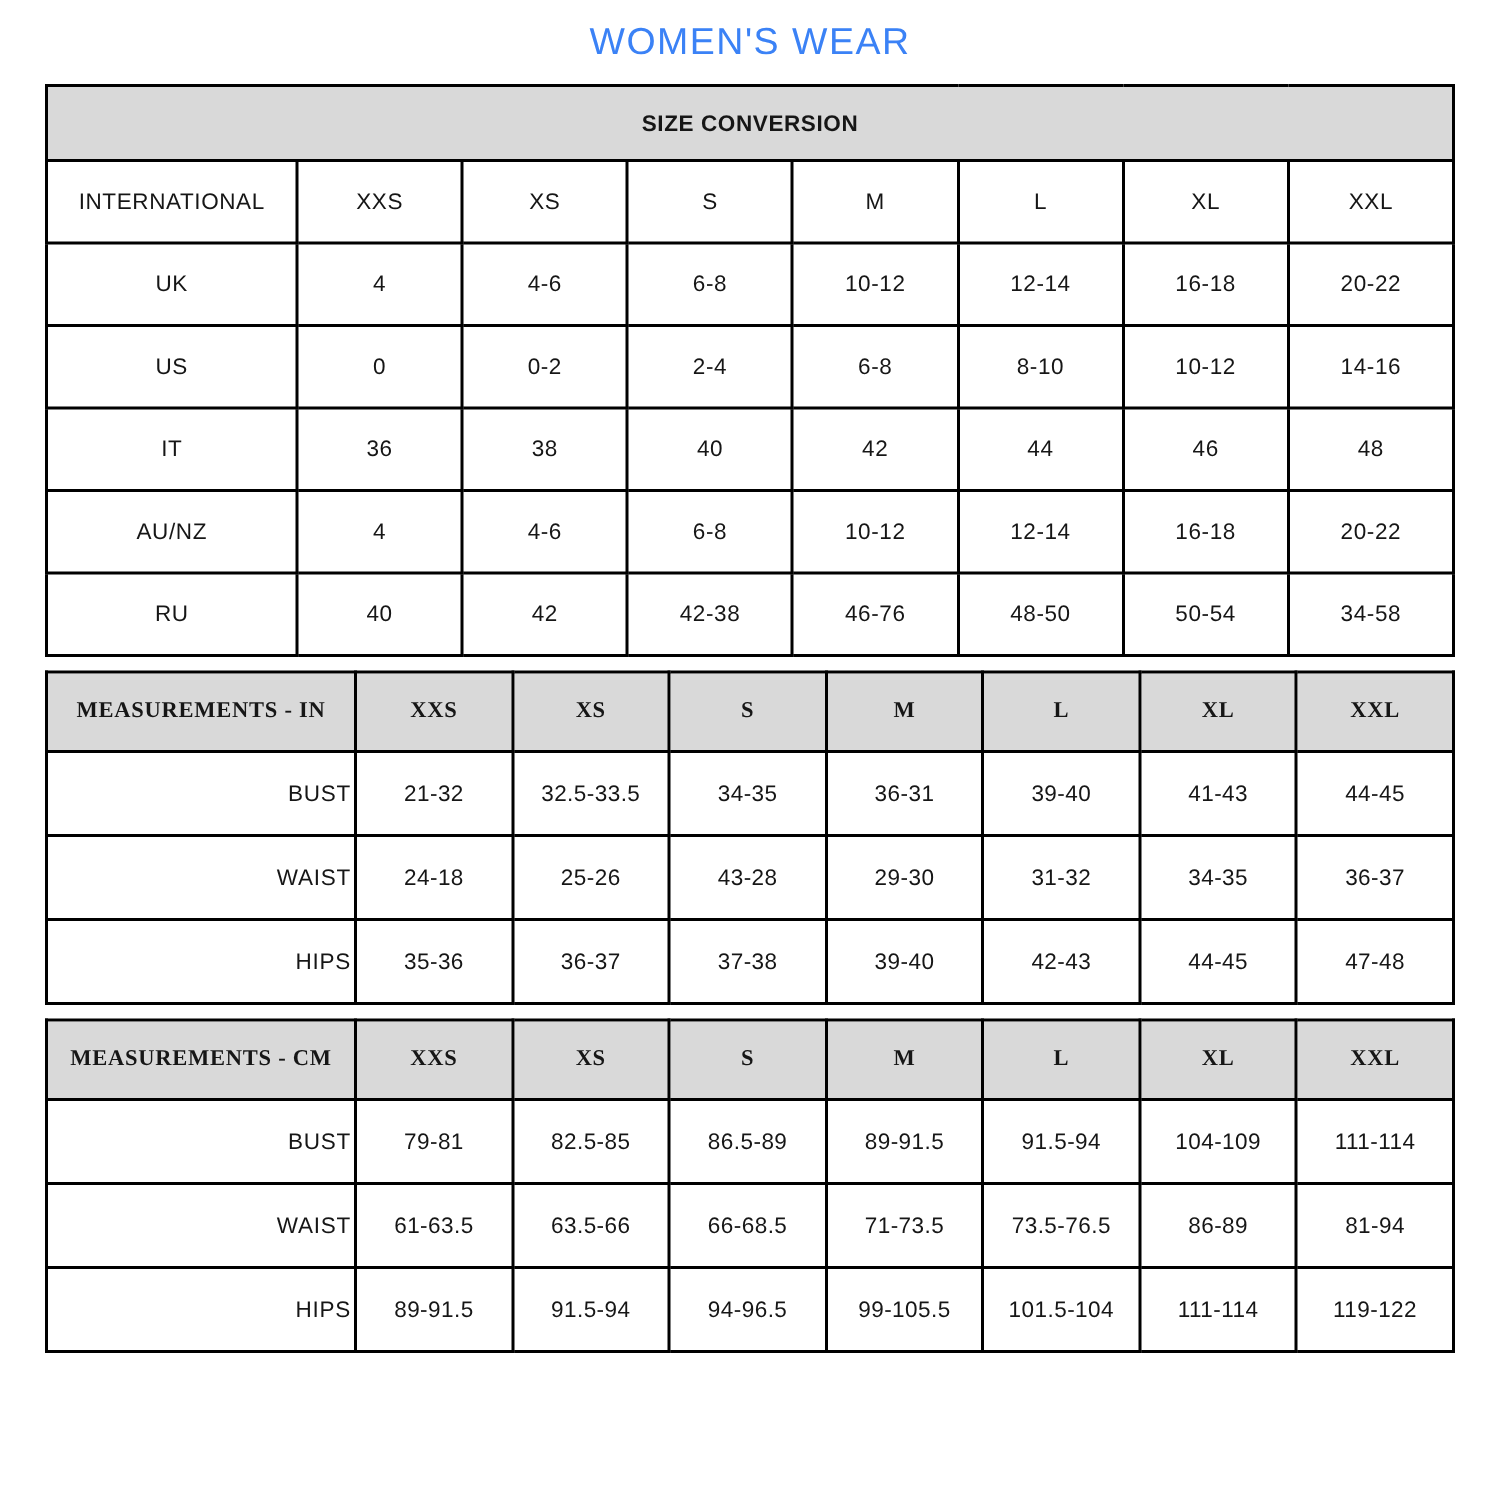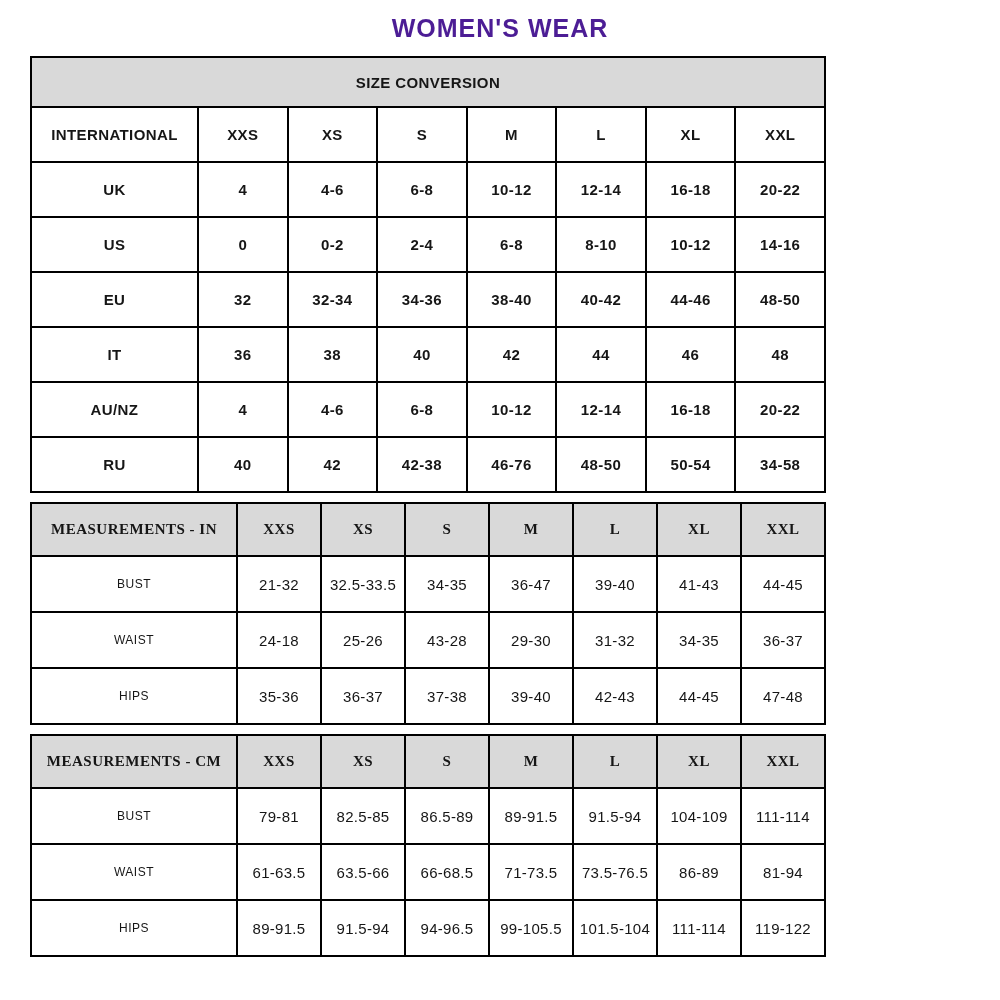--- a/index.html
+++ b/index.html
@@ -12,27 +12,27 @@
   .page {
     width: 1000px;
     height: 1000px;
     box-sizing: border-box;
     padding: 12px 30px 0 30px;
     background: #ffffff;
   }
   .page-title {
     text-align: center;
     font-size: 25px;
-    font-weight: 700;
+    font-weight: 400;
     letter-spacing: 1px;
     margin: 2px 0 13px 0;
-    color: #4c1d95;
+    color: #3b82f6;
   }
   table {
-    width: 796px;
+    width: 940px;
     border-collapse: collapse;
     table-layout: fixed;
     border-radius: 19px;
   }
   td {
     border: 2px solid #000000;
     text-align: center;
     vertical-align: middle;
     padding: 0 2px;
     overflow: hidden;
@@ -40,27 +40,27 @@
   .gray {
     background: #d9d9d9;
   }
   .section-title {
     font-weight: 700;
     font-size: 15px;
     letter-spacing: 0.6px;
   }
   
   .t-conv .title-row td { height: 48px; }
-  .t-conv .data-row td { height: 53px; font-weight: bold; }
+  .t-conv .data-row td { height: 53px; }
   .t-conv td { font-size: 15px; letter-spacing: 0.4px; }
   
   .t-meas { margin-top: 9px; }
   .t-meas .head-row td { height: 51px; font-weight: 700; font-size: 15px; letter-spacing: 0.5px; font-family: Liberation Serif, serif; }
   .t-meas .data-row td { height: 54px; font-size: 15px; letter-spacing: 0.3px; }
-  .t-meas .data-row td.row-label { font-size: 12px; letter-spacing: 0.5px; }
+  .t-meas .data-row td.row-label { font-size: 15px; letter-spacing: 0.5px; text-align: right; }
 </style>
 </head>
 <body>
 
 <div class="page">
 
   <div class="page-title">WOMEN'S WEAR</div>
 
   <table class="t-conv">
     <colgroup>
@@ -99,30 +99,20 @@
       </tr>
       <tr class="data-row">
         <td class="row-label">US</td>
         <td>0</td>
         <td>0-2</td>
         <td>2-4</td>
         <td>6-8</td>
         <td>8-10</td>
         <td>10-12</td>
         <td>14-16</td>
-      </tr>
-      <tr class="data-row">
-        <td class="row-label">EU</td>
-        <td>32</td>
-        <td>32-34</td>
-        <td>34-36</td>
-        <td>38-40</td>
-        <td>40-42</td>
-        <td>44-46</td>
-        <td>48-50</td>
       </tr>
       <tr class="data-row">
         <td class="row-label">IT</td>
         <td>36</td>
         <td>38</td>
         <td>40</td>
         <td>42</td>
         <td>44</td>
         <td>46</td>
         <td>48</td>
@@ -170,21 +160,21 @@
         <td class="gray">M</td>
         <td class="gray">L</td>
         <td class="gray">XL</td>
         <td class="gray">XXL</td>
       </tr>
       <tr class="data-row">
         <td class="row-label">BUST</td>
         <td>21-32</td>
         <td>32.5-33.5</td>
         <td>34-35</td>
-        <td>36-47</td>
+        <td>36-31</td>
         <td>39-40</td>
         <td>41-43</td>
         <td>44-45</td>
       </tr>
       <tr class="data-row">
         <td class="row-label">WAIST</td>
         <td>24-18</td>
         <td>25-26</td>
         <td>43-28</td>
         <td>29-30</td>

